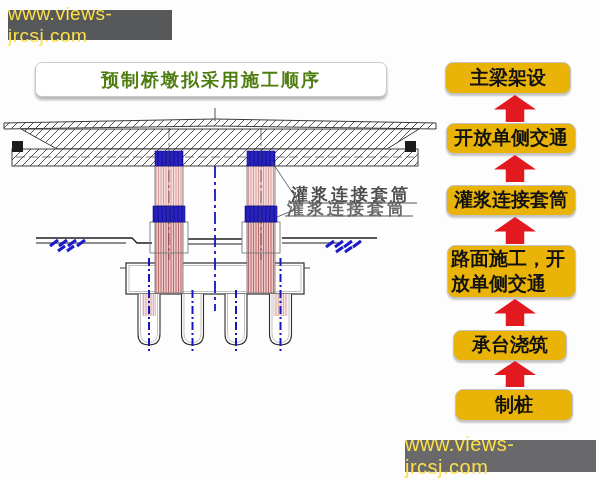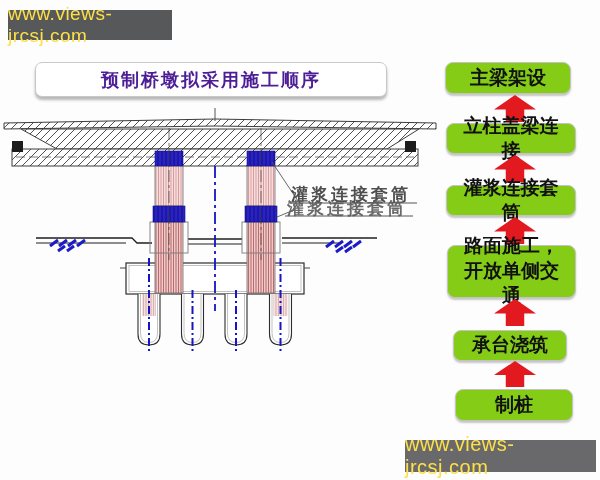--- a/index.html
+++ b/index.html
@@ -5,25 +5,25 @@
   html,body{margin:0;padding:0;background:#e9e9e9;}
   .page{position:relative;width:600px;height:480px;background:#fdfdfe;overflow:hidden;
         font-family:"Liberation Sans","DejaVu Sans",sans-serif;}
   .wm{position:absolute;color:#fde047;display:flex;align-items:center;justify-content:center;
       font-size:19px;letter-spacing:.5px;}
   .wm-top{left:8px;top:10px;width:164px;height:30px;background:#57585a;}
   .wm-bottom{left:405px;top:440px;width:191px;height:32px;background:#69696b;font-size:20px;}
   .title-box{position:absolute;left:35px;top:62px;width:350px;height:33px;background:#ffffff;
       border:1px solid #c9c9c9;border-radius:7px;box-shadow:0 3px 3px rgba(0,0,0,.28);
       display:flex;align-items:center;justify-content:center;font-size:18px;font-weight:bold;
-      letter-spacing:2px;color:#4c1d95;}
+      letter-spacing:2px;color:#4d7c0f;}
   .drawing{position:absolute;left:0;top:100px;}
-  .fbox{position:absolute;background:#84cc16;border:1px solid #c3c3c3;border-radius:8px;
+  .fbox{position:absolute;background:#eab308;border:1px solid #c3c3c3;border-radius:8px;
       box-shadow:0 2px 2px rgba(0,0,0,.22);display:flex;align-items:center;justify-content:center;
-      font-weight:bold;font-size:19px;color:#111;text-align:center;line-height:1.3;padding:0 15px;
+      font-weight:bold;font-size:19px;color:#111;text-align:left;line-height:1.3;padding:0 3px;
       box-sizing:border-box;}
   .arrow{position:absolute;background:#e2191f;
       clip-path:polygon(50% 0,100% 54%,72% 54%,72% 100%,28% 100%,28% 54%,0 54%);
       filter:drop-shadow(0 2px 1px rgba(0,0,0,.28));}
   .b1{left:445px;top:62px;width:126px;height:32px;}
   .a1{left:494px;top:95px;width:42px;height:27px;}
   .b2{left:446px;top:123px;width:130px;height:31px;}
   .a2{left:494px;top:155px;width:42px;height:27px;}
   .b3{left:446px;top:185px;width:130px;height:31px;}
   .a3{left:494px;top:217px;width:42px;height:27px;}
@@ -147,21 +147,21 @@
       <line x1="288" y1="103" x2="417" y2="103" stroke="#555555" stroke-width="1"></line>
       <line x1="285" y1="116" x2="413" y2="116" stroke="#555555" stroke-width="1"></line>
       <text x="291" y="100" font-size="17" fill="#4e4e4e" letter-spacing="3">灌浆连接套筒</text>
       <text x="287" y="114" font-size="17" fill="#5a5a5a" opacity="0.9" letter-spacing="3">灌浆连接套筒</text>
     </g>
   </svg>
 
   <div>
     <div class="fbox b1">主梁架设</div>
     <div class="arrow a1"></div>
-    <div class="fbox b2">立柱盖梁连接</div>
+    <div class="fbox b2">开放单侧交通</div>
     <div class="arrow a2"></div>
     <div class="fbox b3">灌浆连接套筒</div>
     <div class="arrow a3"></div>
     <div class="fbox b4">路面施工，开放单侧交通</div>
     <div class="arrow a4"></div>
     <div class="fbox b5">承台浇筑</div>
     <div class="arrow a5"></div>
     <div class="fbox b6">制桩</div>
   </div>
 

